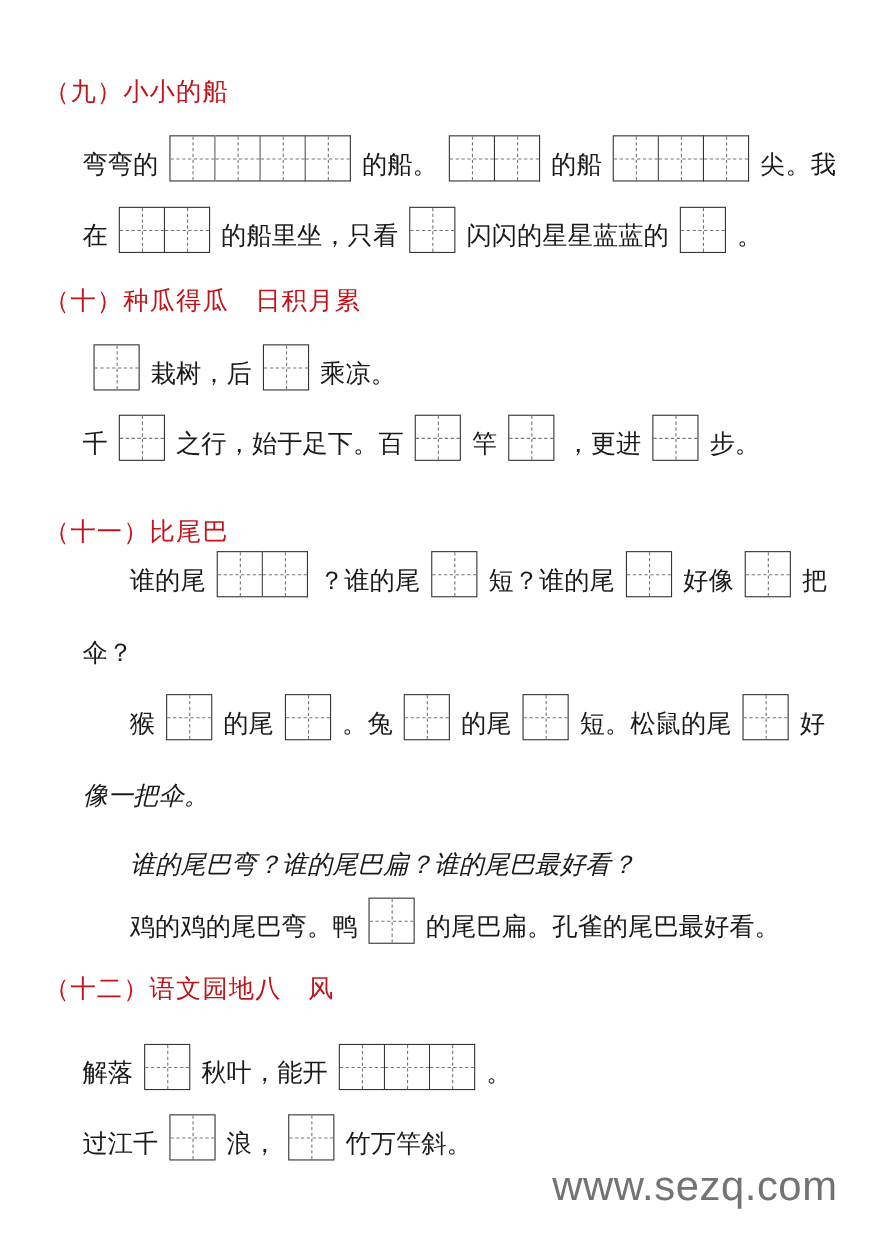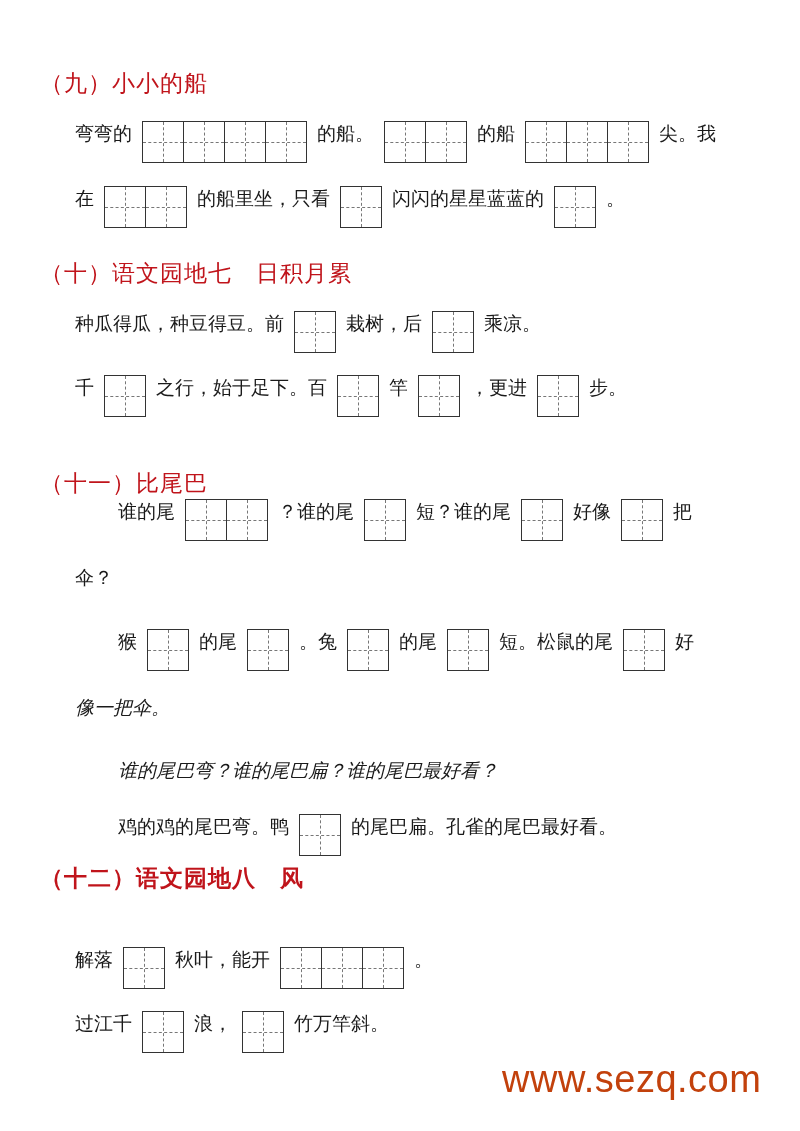--- a/index.html
+++ b/index.html
@@ -7,58 +7,58 @@
     width: 800px; height: 1131px; position: relative; overflow: hidden;
     font-family: "DejaVu Serif", "Liberation Serif", serif;
     color: #1a1a1a;
   }
   .heading {
     position: absolute; left: 40px;
     font-size: 23px; color: #c0141b; letter-spacing: 1px;
     white-space: pre;
   }
   .line {
-    position: absolute; display: flex; align-items: flex-start;
-    height: 44px; font-size: 19px; white-space: pre;
+    position: absolute; display: flex; align-items: flex-end;
+    height: 44px; font-size: 23px; white-space: pre;
   }
   .txt { display: inline-block; }
   .boxes { display: inline-flex; margin: 0 10px; }
   .box {
     width: 42px; height: 42px; box-sizing: border-box;
     border: 1.5px solid #333; position: relative; background: #fff;
   }
   .box + .box { border-left: none; width: 41px; }
   .box::before {
     content: ""; position: absolute; left: 0; right: 0; top: 50%;
     border-top: 1px dashed #777;
   }
   .box::after {
     content: ""; position: absolute; top: 0; bottom: 0; left: 50%;
     border-left: 1px dashed #777;
   }
   .watermark {
     position: absolute; left: 502px; top: 1058px;
     font-family: "Liberation Sans", sans-serif;
-    font-size: 38px; color: #c2410c; letter-spacing: 0.5px;
+    font-size: 38px; color: #737373; letter-spacing: 0.5px;
   }
 </style>
 </head>
 <body>
 
 <div id="page">
     <div class="heading" style="top: 68px;">（九）小小的船</div>
     <div class="line" style="left: 75px; top: 121px;"><span class="txt">弯弯的</span><span class="boxes"><span class="box"></span><span class="box"></span><span class="box"></span><span class="box"></span></span><span class="txt">的船。</span><span class="boxes"><span class="box"></span><span class="box"></span></span><span class="txt">的船</span><span class="boxes"><span class="box"></span><span class="box"></span><span class="box"></span></span><span class="txt">尖。我</span></div>
     <div class="line" style="left: 75px; top: 186px;"><span class="txt">在</span><span class="boxes"><span class="box"></span><span class="box"></span></span><span class="txt">的船里坐，只看</span><span class="boxes"><span class="box"></span></span><span class="txt">闪闪的星星蓝蓝的</span><span class="boxes"><span class="box"></span></span><span class="txt">。</span></div>
-    <div class="heading" style="top: 258px;">（十）语文园地七　日积月累</div>
-    <div class="line" style="left: 75px; top: 311px;"><span class="txt">种瓜得瓜，种豆得豆。前</span><span class="boxes"><span class="box"></span></span><span class="txt">栽树，后</span><span class="boxes"><span class="box"></span></span><span class="txt">乘凉。</span></div>
+    <div class="heading" style="top: 258px;">（十）种瓜得瓜　日积月累</div>
+    <div class="line" style="left: 75px; top: 311px;"><span class="boxes"><span class="box"></span></span><span class="txt">栽树，后</span><span class="boxes"><span class="box"></span></span><span class="txt">乘凉。</span></div>
     <div class="line" style="left: 75px; top: 375px;"><span class="txt">千</span><span class="boxes"><span class="box"></span></span><span class="txt">之行，始于足下。百</span><span class="boxes"><span class="box"></span></span><span class="txt">竿</span><span class="boxes"><span class="box"></span></span><span class="txt">，更进</span><span class="boxes"><span class="box"></span></span><span class="txt">步。</span></div>
     <div class="heading" style="top: 468px;">（十一）比尾巴</div>
     <div class="line" style="left: 118px; top: 499px;"><span class="txt">谁的尾</span><span class="boxes"><span class="box"></span><span class="box"></span></span><span class="txt">？谁的尾</span><span class="boxes"><span class="box"></span></span><span class="txt">短？谁的尾</span><span class="boxes"><span class="box"></span></span><span class="txt">好像</span><span class="boxes"><span class="box"></span></span><span class="txt">把</span></div>
     <div class="line" style="left: 75px; top: 565px;"><span class="txt">伞？</span></div>
     <div class="line" style="left: 118px; top: 629px;"><span class="txt">猴</span><span class="boxes"><span class="box"></span></span><span class="txt">的尾</span><span class="boxes"><span class="box"></span></span><span class="txt">。兔</span><span class="boxes"><span class="box"></span></span><span class="txt">的尾</span><span class="boxes"><span class="box"></span></span><span class="txt">短。松鼠的尾</span><span class="boxes"><span class="box"></span></span><span class="txt">好</span></div>
     <div class="line" style="left: 75px; top: 695px; font-style: italic;"><span class="txt">像一把伞。</span></div>
     <div class="line" style="left: 118px; top: 758px; font-style: italic;"><span class="txt">谁的尾巴弯？谁的尾巴扁？谁的尾巴最好看？</span></div>
     <div class="line" style="left: 118px; top: 814px;"><span class="txt">鸡的鸡的尾巴弯。鸭</span><span class="boxes"><span class="box"></span></span><span class="txt">的尾巴扁。孔雀的尾巴最好看。</span></div>
-    <div class="heading" style="top: 863px; font-weight: bold;">（十二）语文园地八　风</div>
+    <div class="heading" style="top: 883px;">（十二）语文园地八　风</div>
     <div class="line" style="left: 75px; top: 947px;"><span class="txt">解落</span><span class="boxes"><span class="box"></span></span><span class="txt">秋叶，能开</span><span class="boxes"><span class="box"></span><span class="box"></span><span class="box"></span></span><span class="txt">。</span></div>
     <div class="line" style="left: 75px; top: 1011px;"><span class="txt">过江千</span><span class="boxes"><span class="box"></span></span><span class="txt">浪，</span><span class="boxes"><span class="box"></span></span><span class="txt">竹万竿斜。</span></div>
   </div>
 <div class="watermark">www.sezq.com</div>
 
 </body></html>

